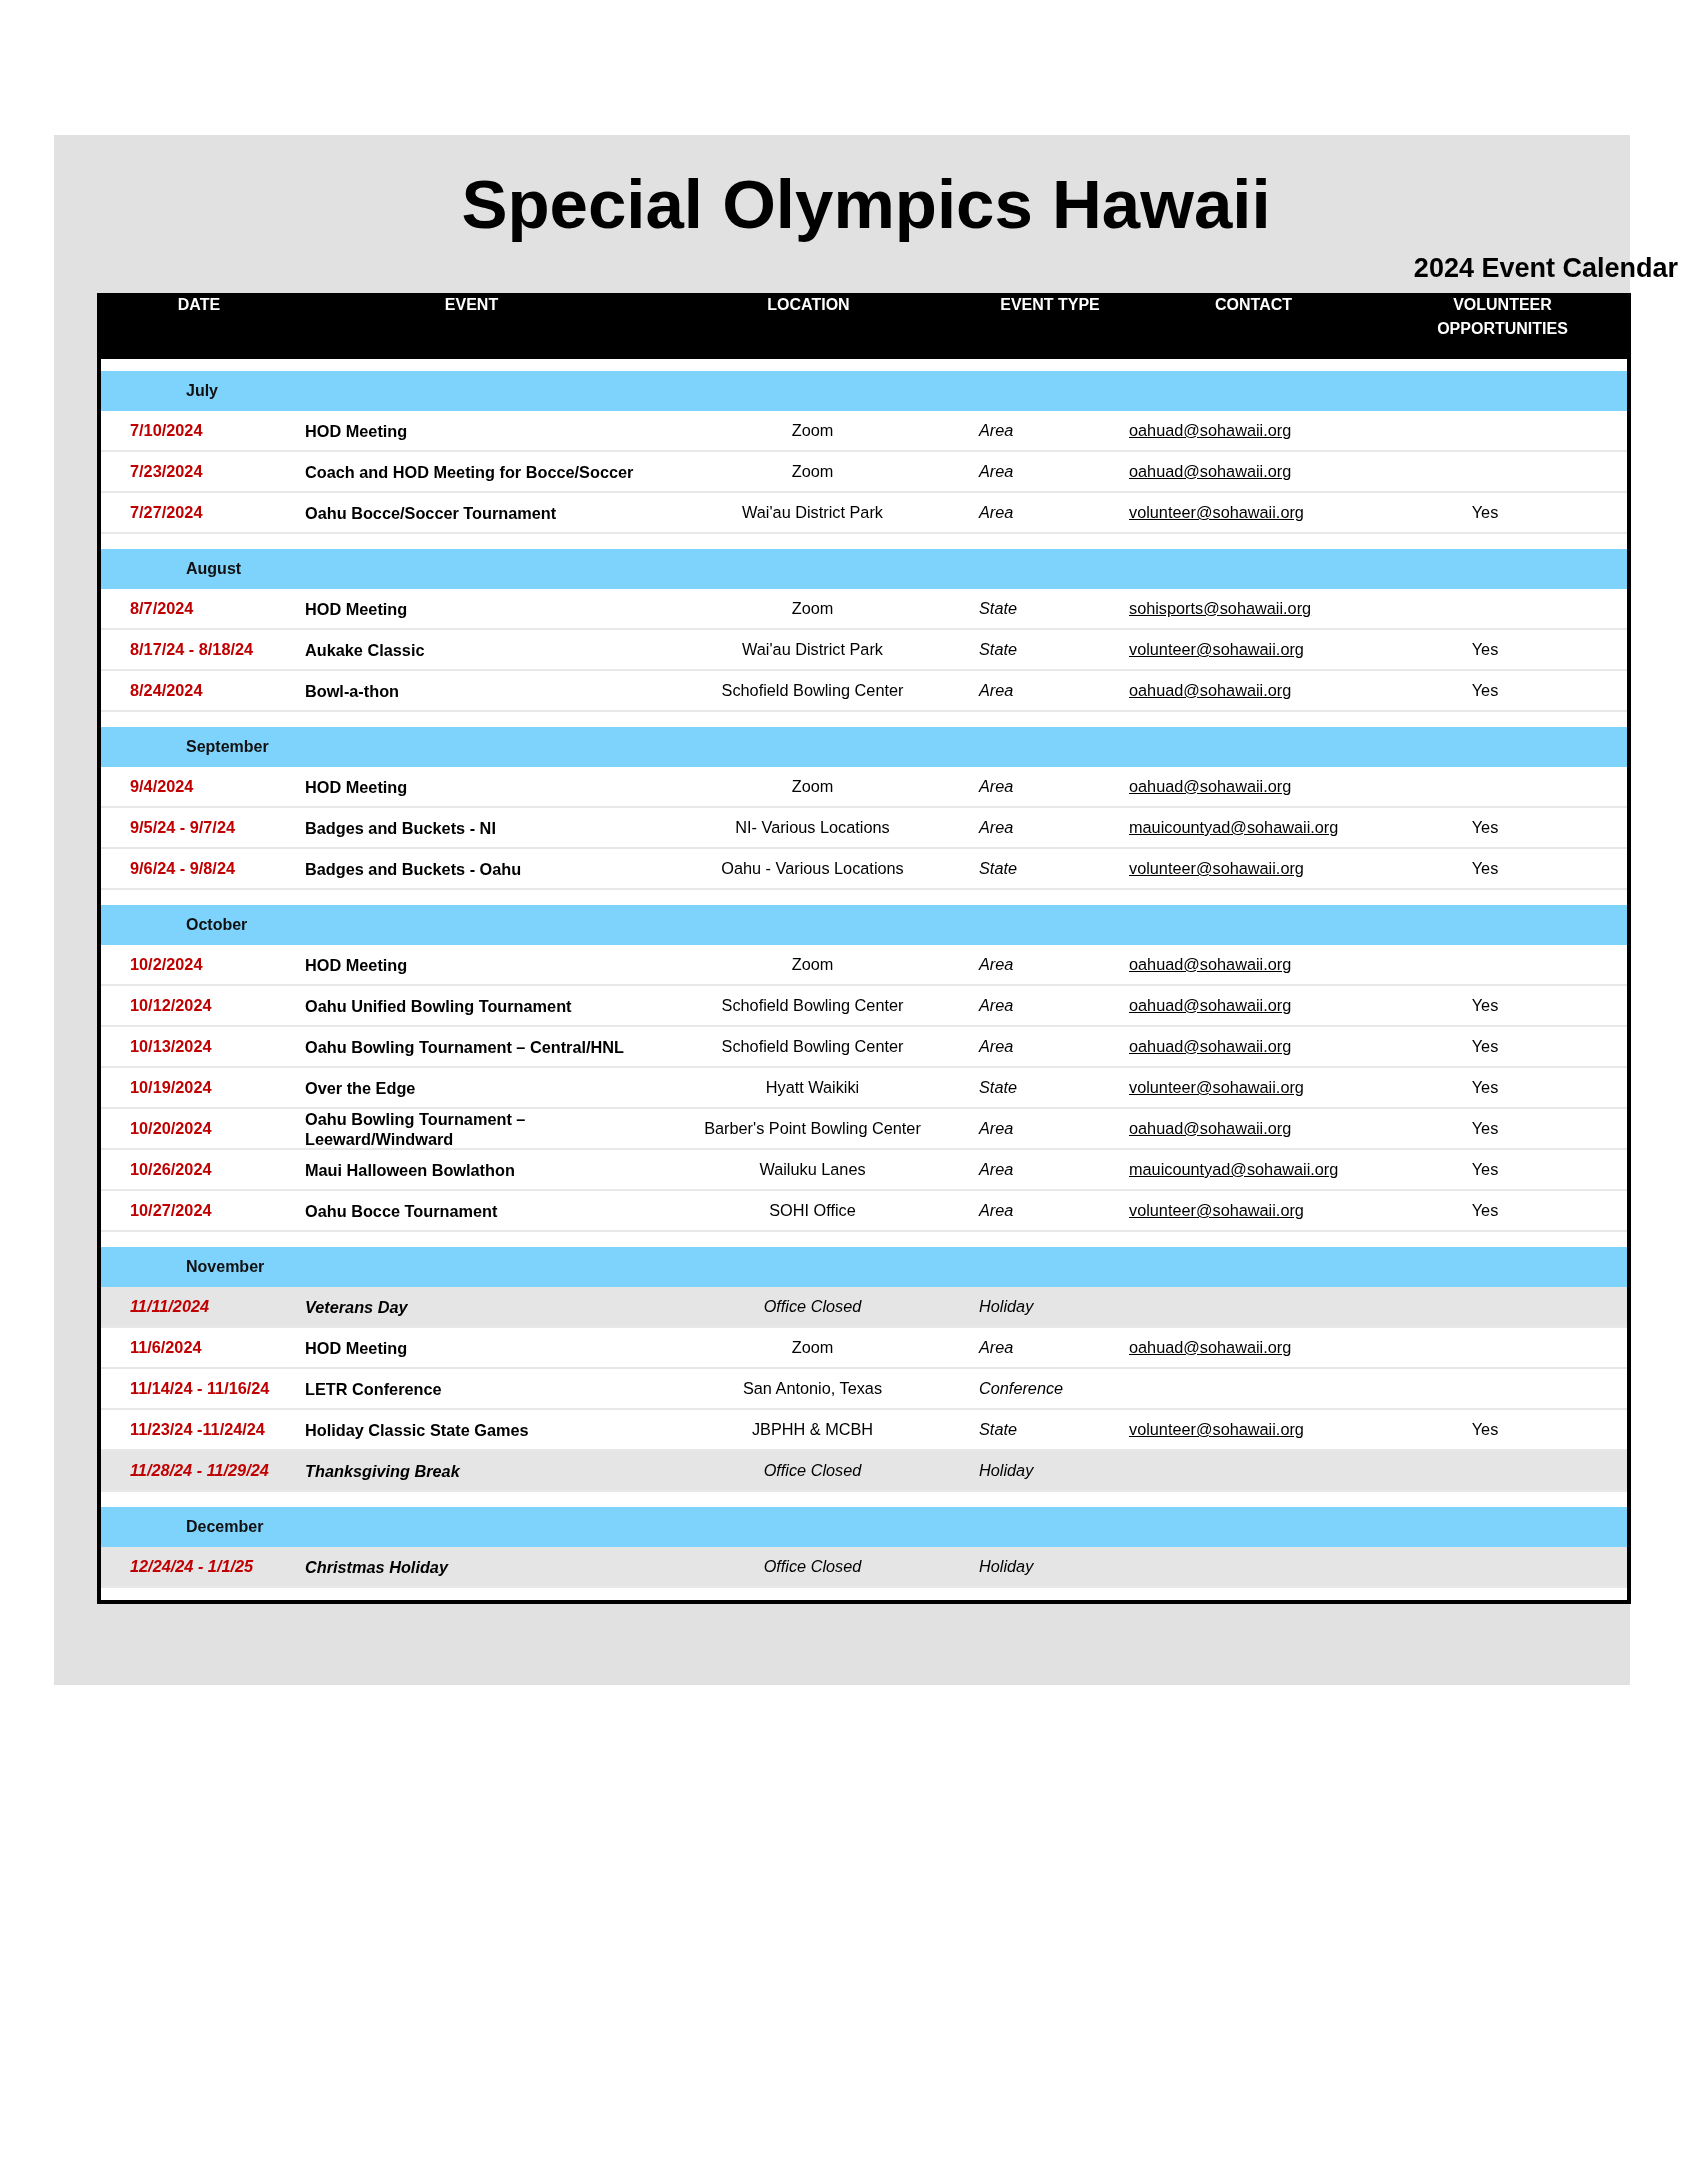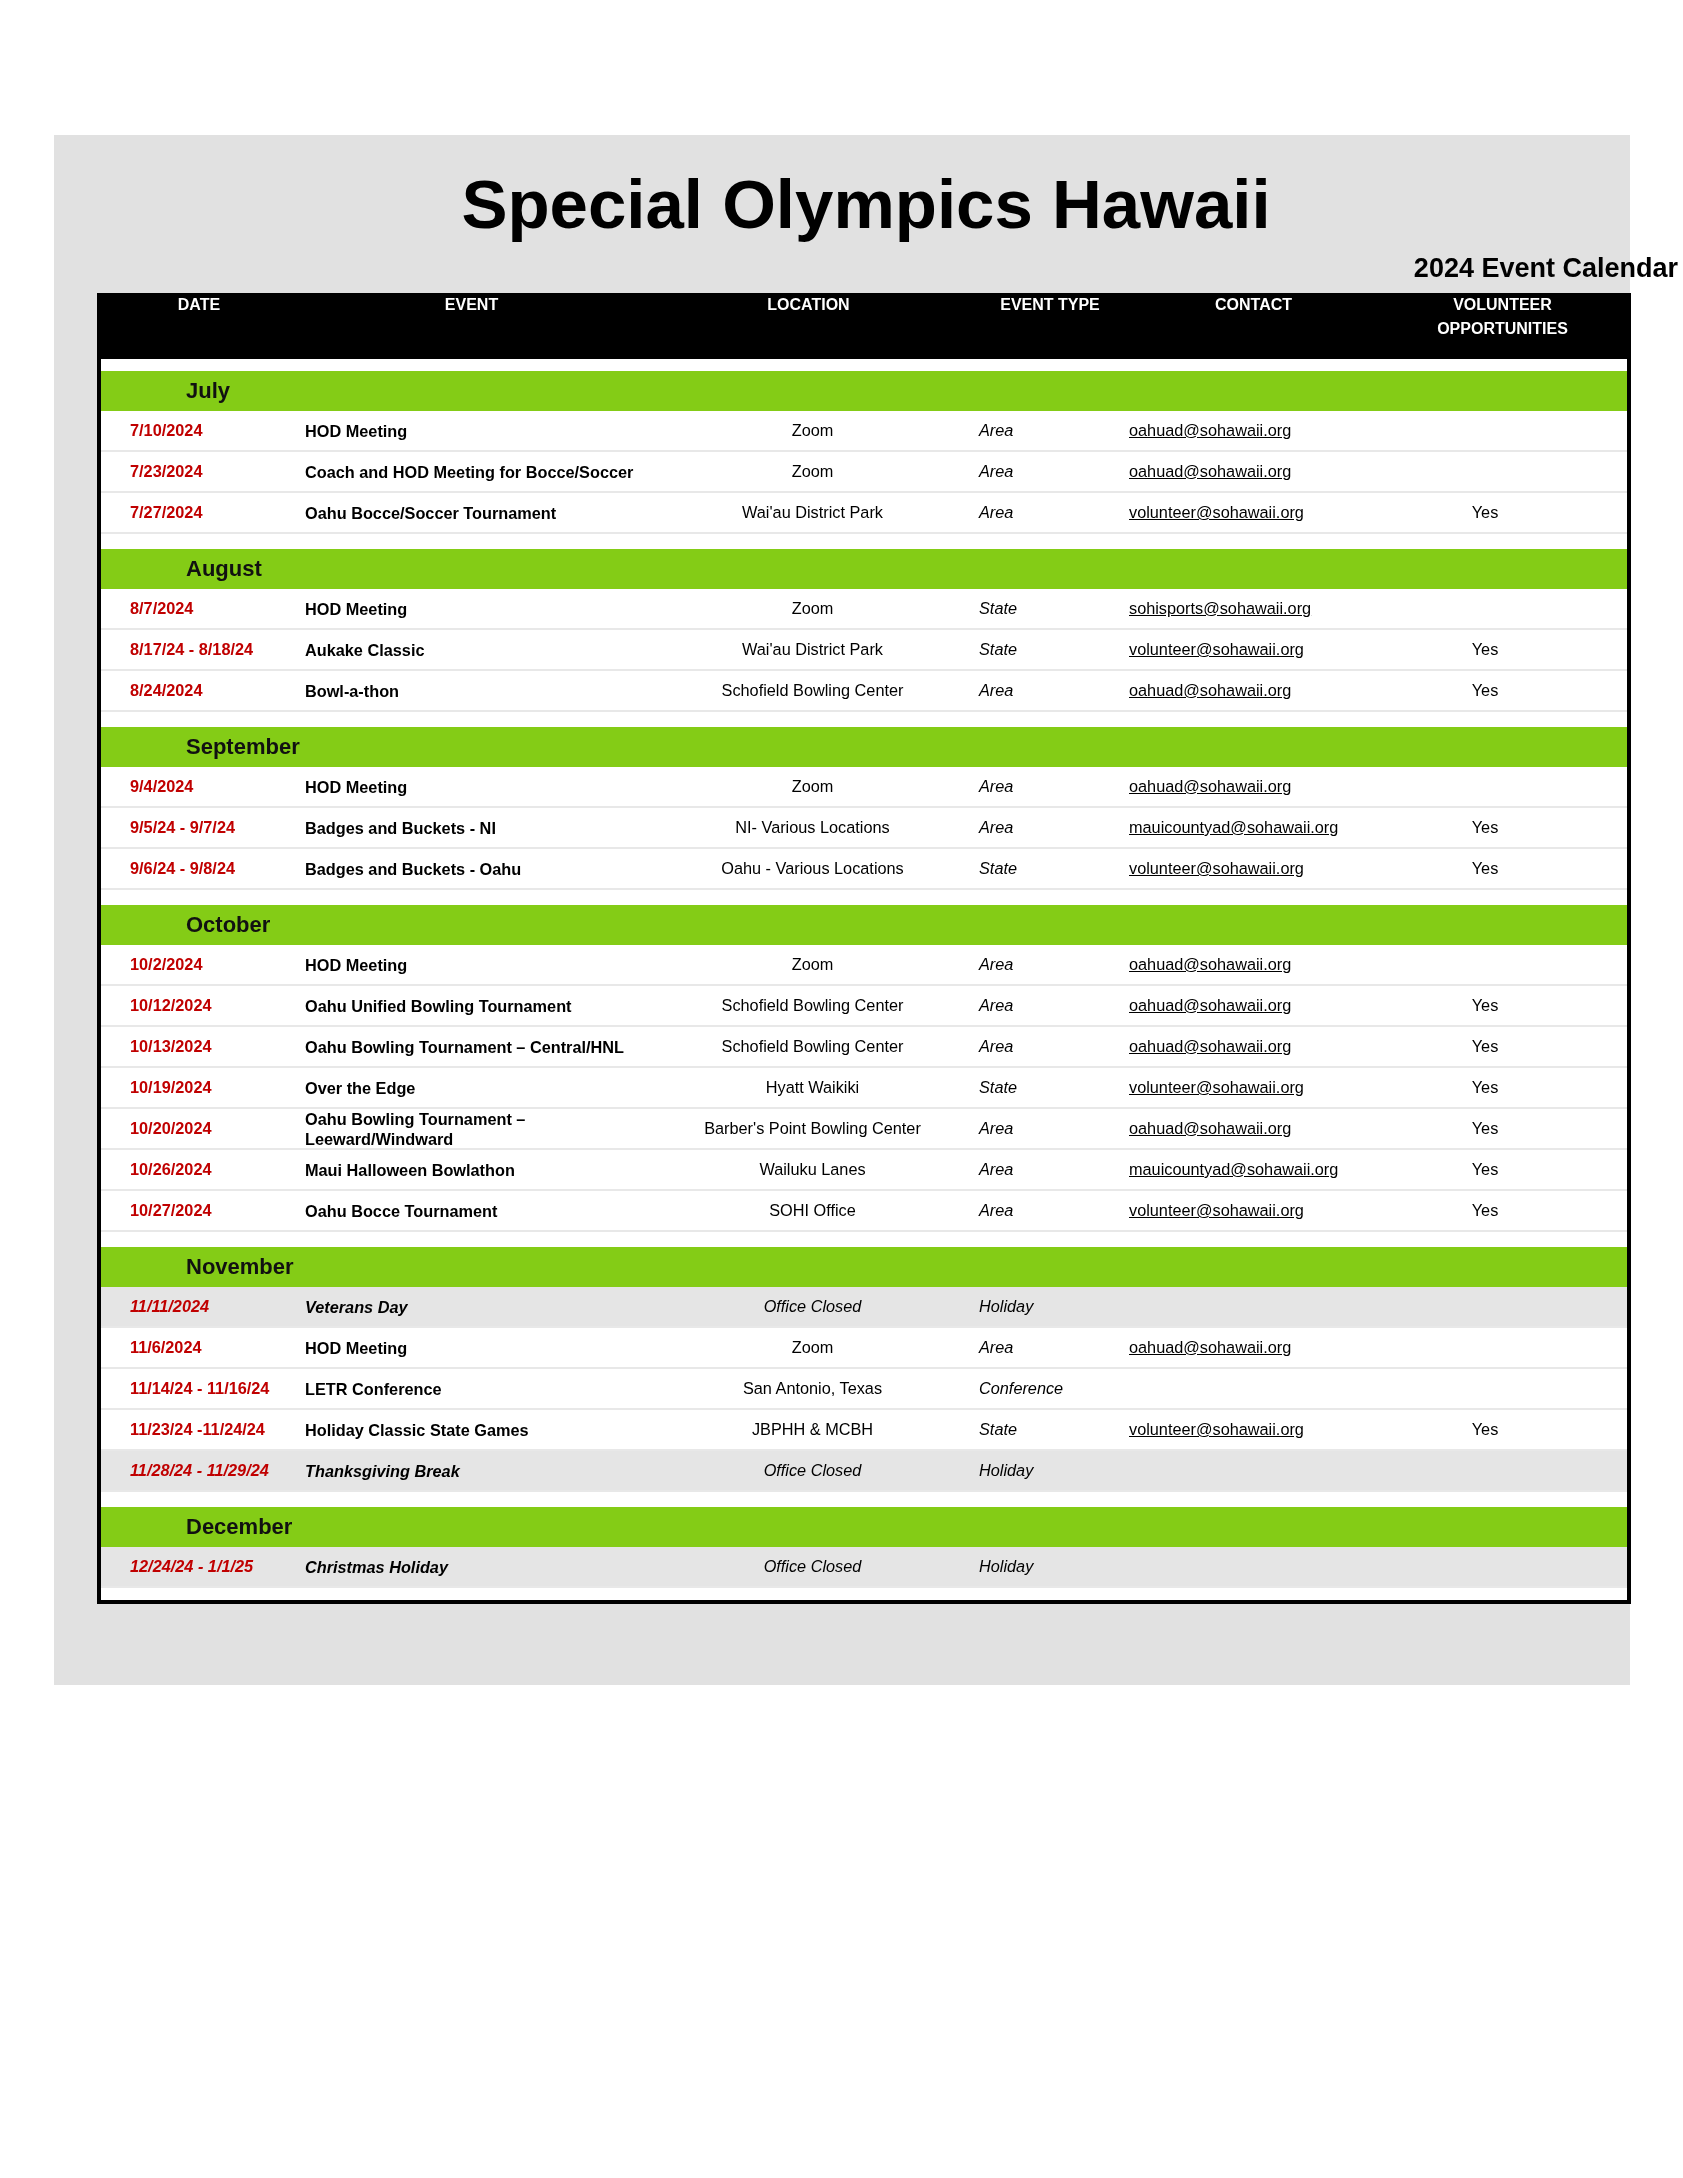--- a/index.html
+++ b/index.html
@@ -24,22 +24,22 @@
       box-sizing: border-box;
     }
     .thead {
       height: 66px; background: #000; color: #fff; display: flex; align-items: flex-start;
       font-weight: bold; font-size: 16px; margin-left: -4px; margin-right: -4px;
     }
     .th { text-align: center; line-height: 24px; }
     .gap { height: 12px; background: #fff; }
     .gap-small { height: 15px; background: #fff; }
     .month {
-      height: 40px; background: #84cc16; display: flex; align-items: center;
-      font-weight: bold; font-size: 22px; color: #111;
+      height: 40px; background: #7dd3fc; display: flex; align-items: center;
+      font-weight: bold; font-size: 16px; color: #111;
       padding-left: 85px;
     }
     .row {
       height: 41px; display: flex; align-items: center; border-bottom: 2px solid #e8e8e8;
       box-sizing: border-box; font-size: 16.3px; color: #000;
     }
     .row.holiday { background: #e5e5e5; font-style: italic; }
     .c-date { width: 204px; padding-left: 29px; box-sizing: border-box; color: #c00000; font-weight: bold; }
     .c-event { width: 341px; font-weight: bold; line-height: 20px; }
     .c-loc { width: 333px; text-align: center; }

